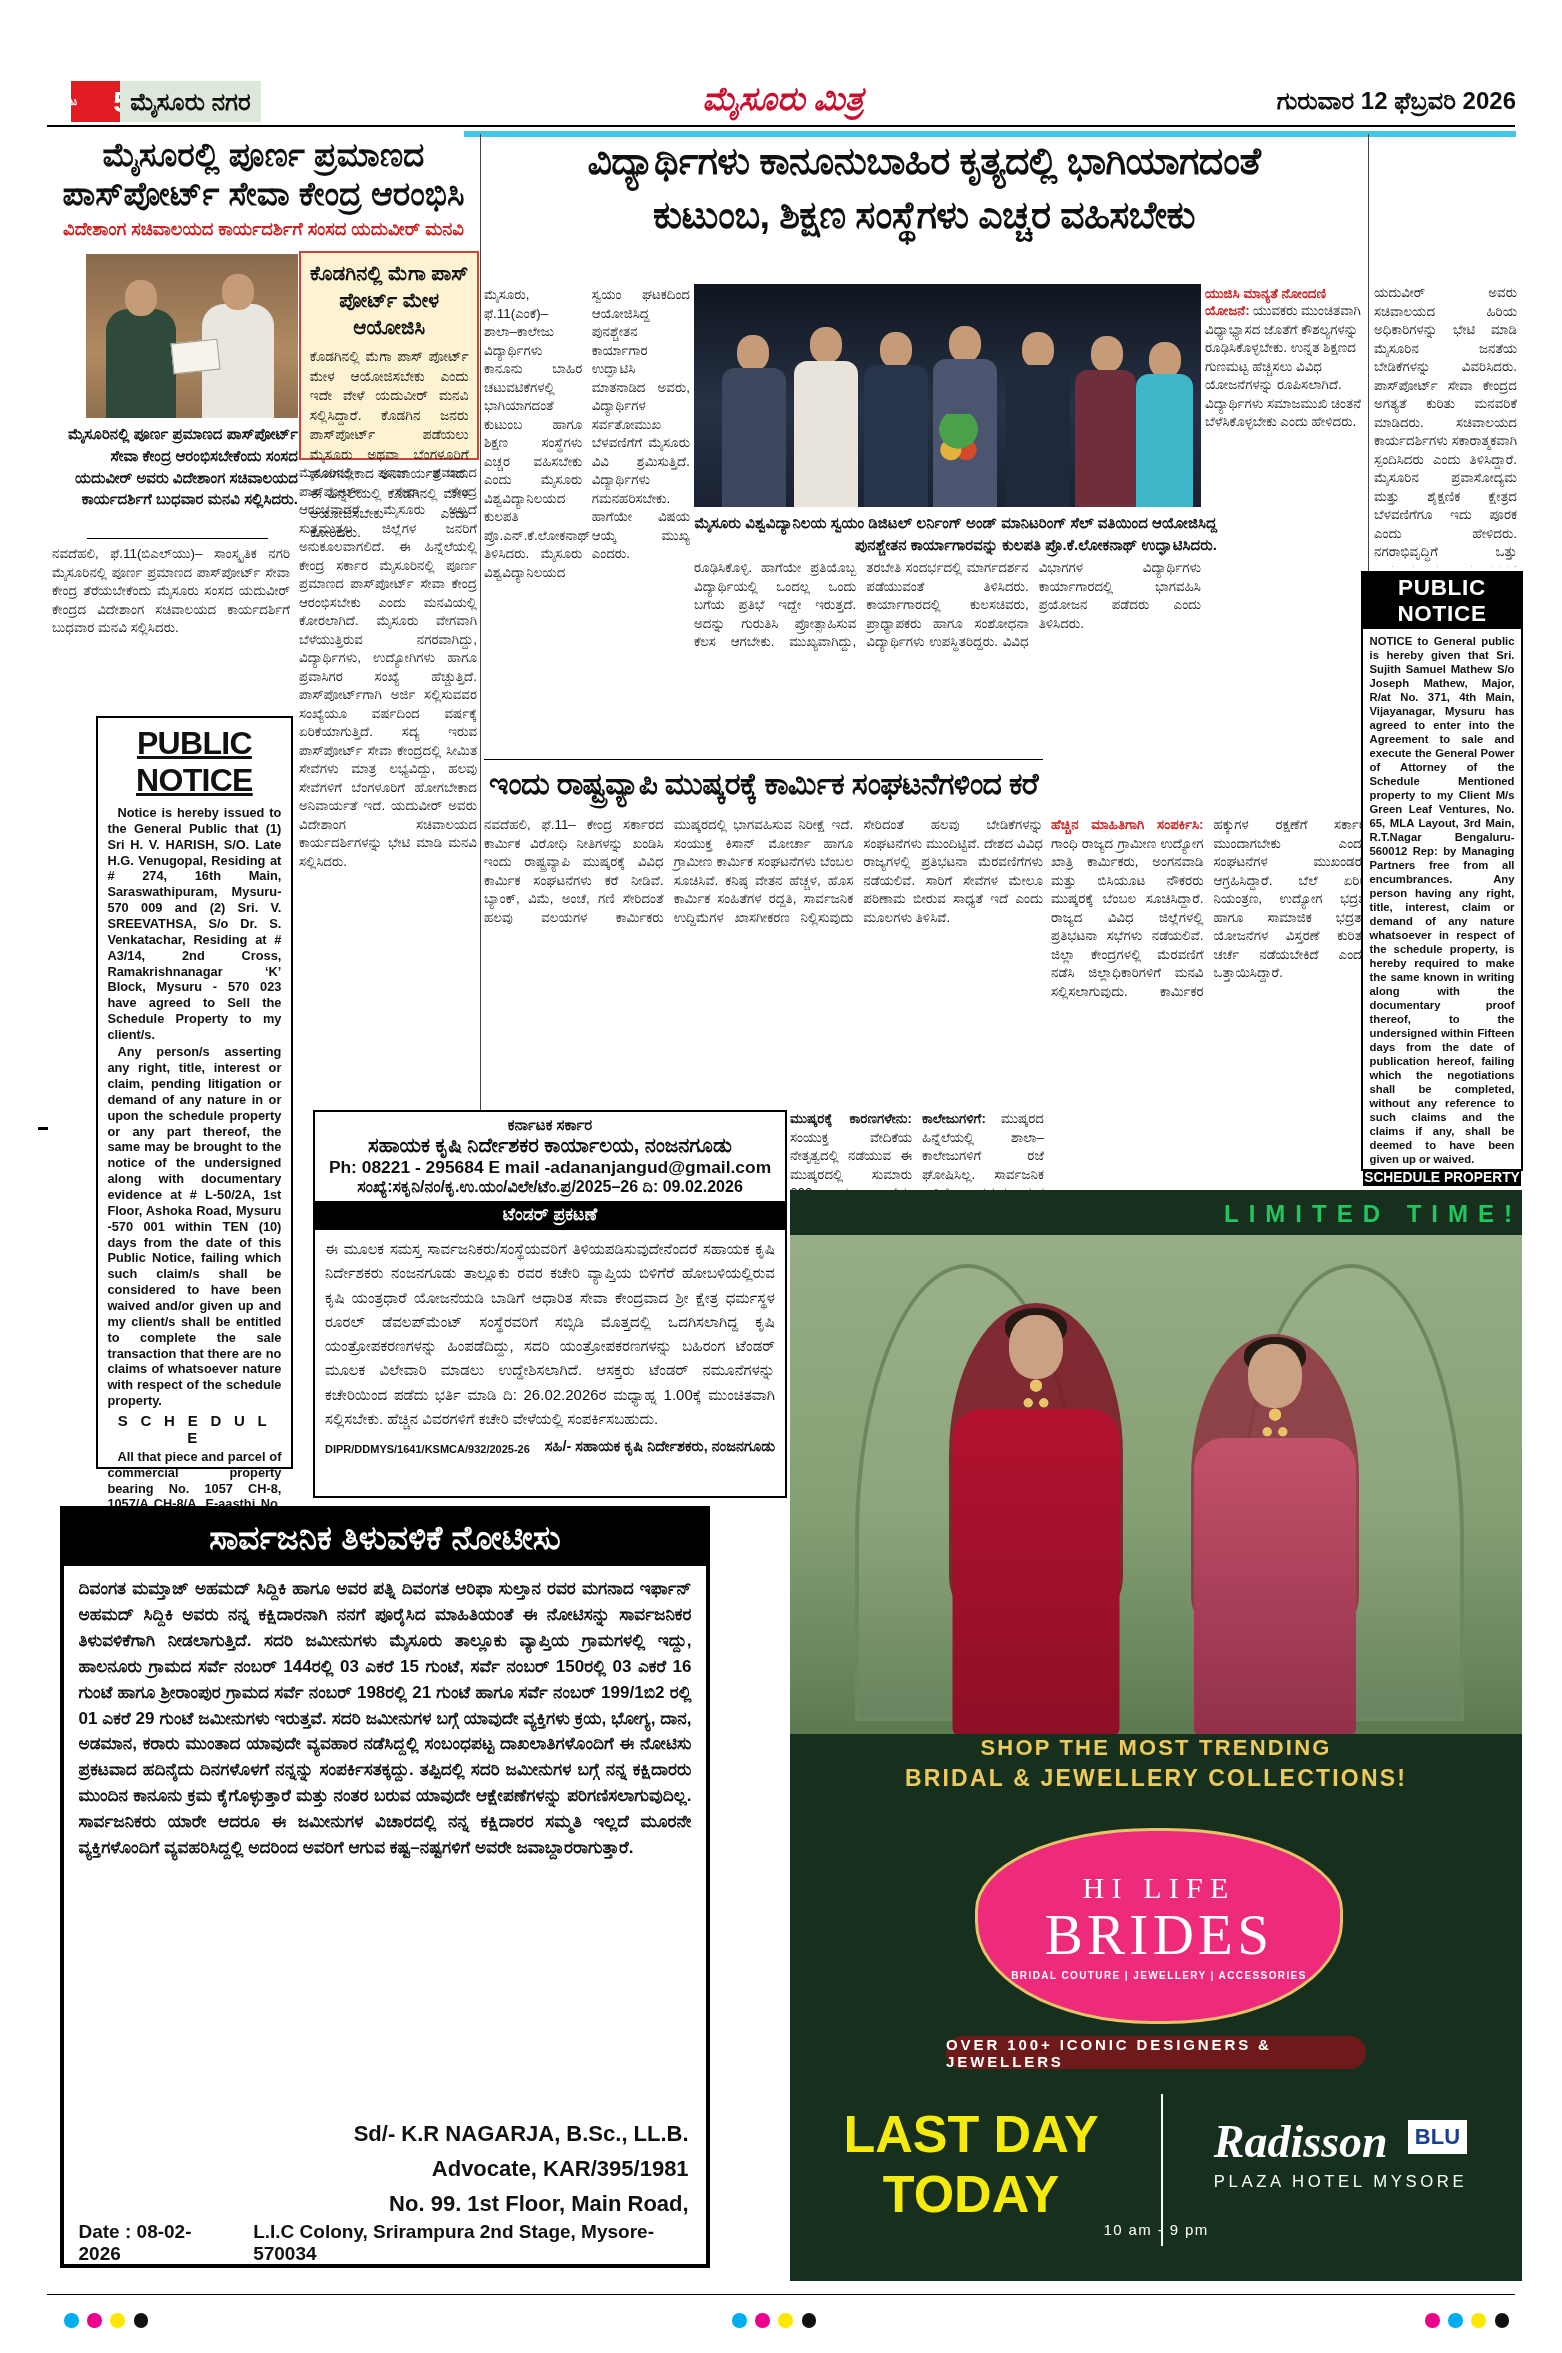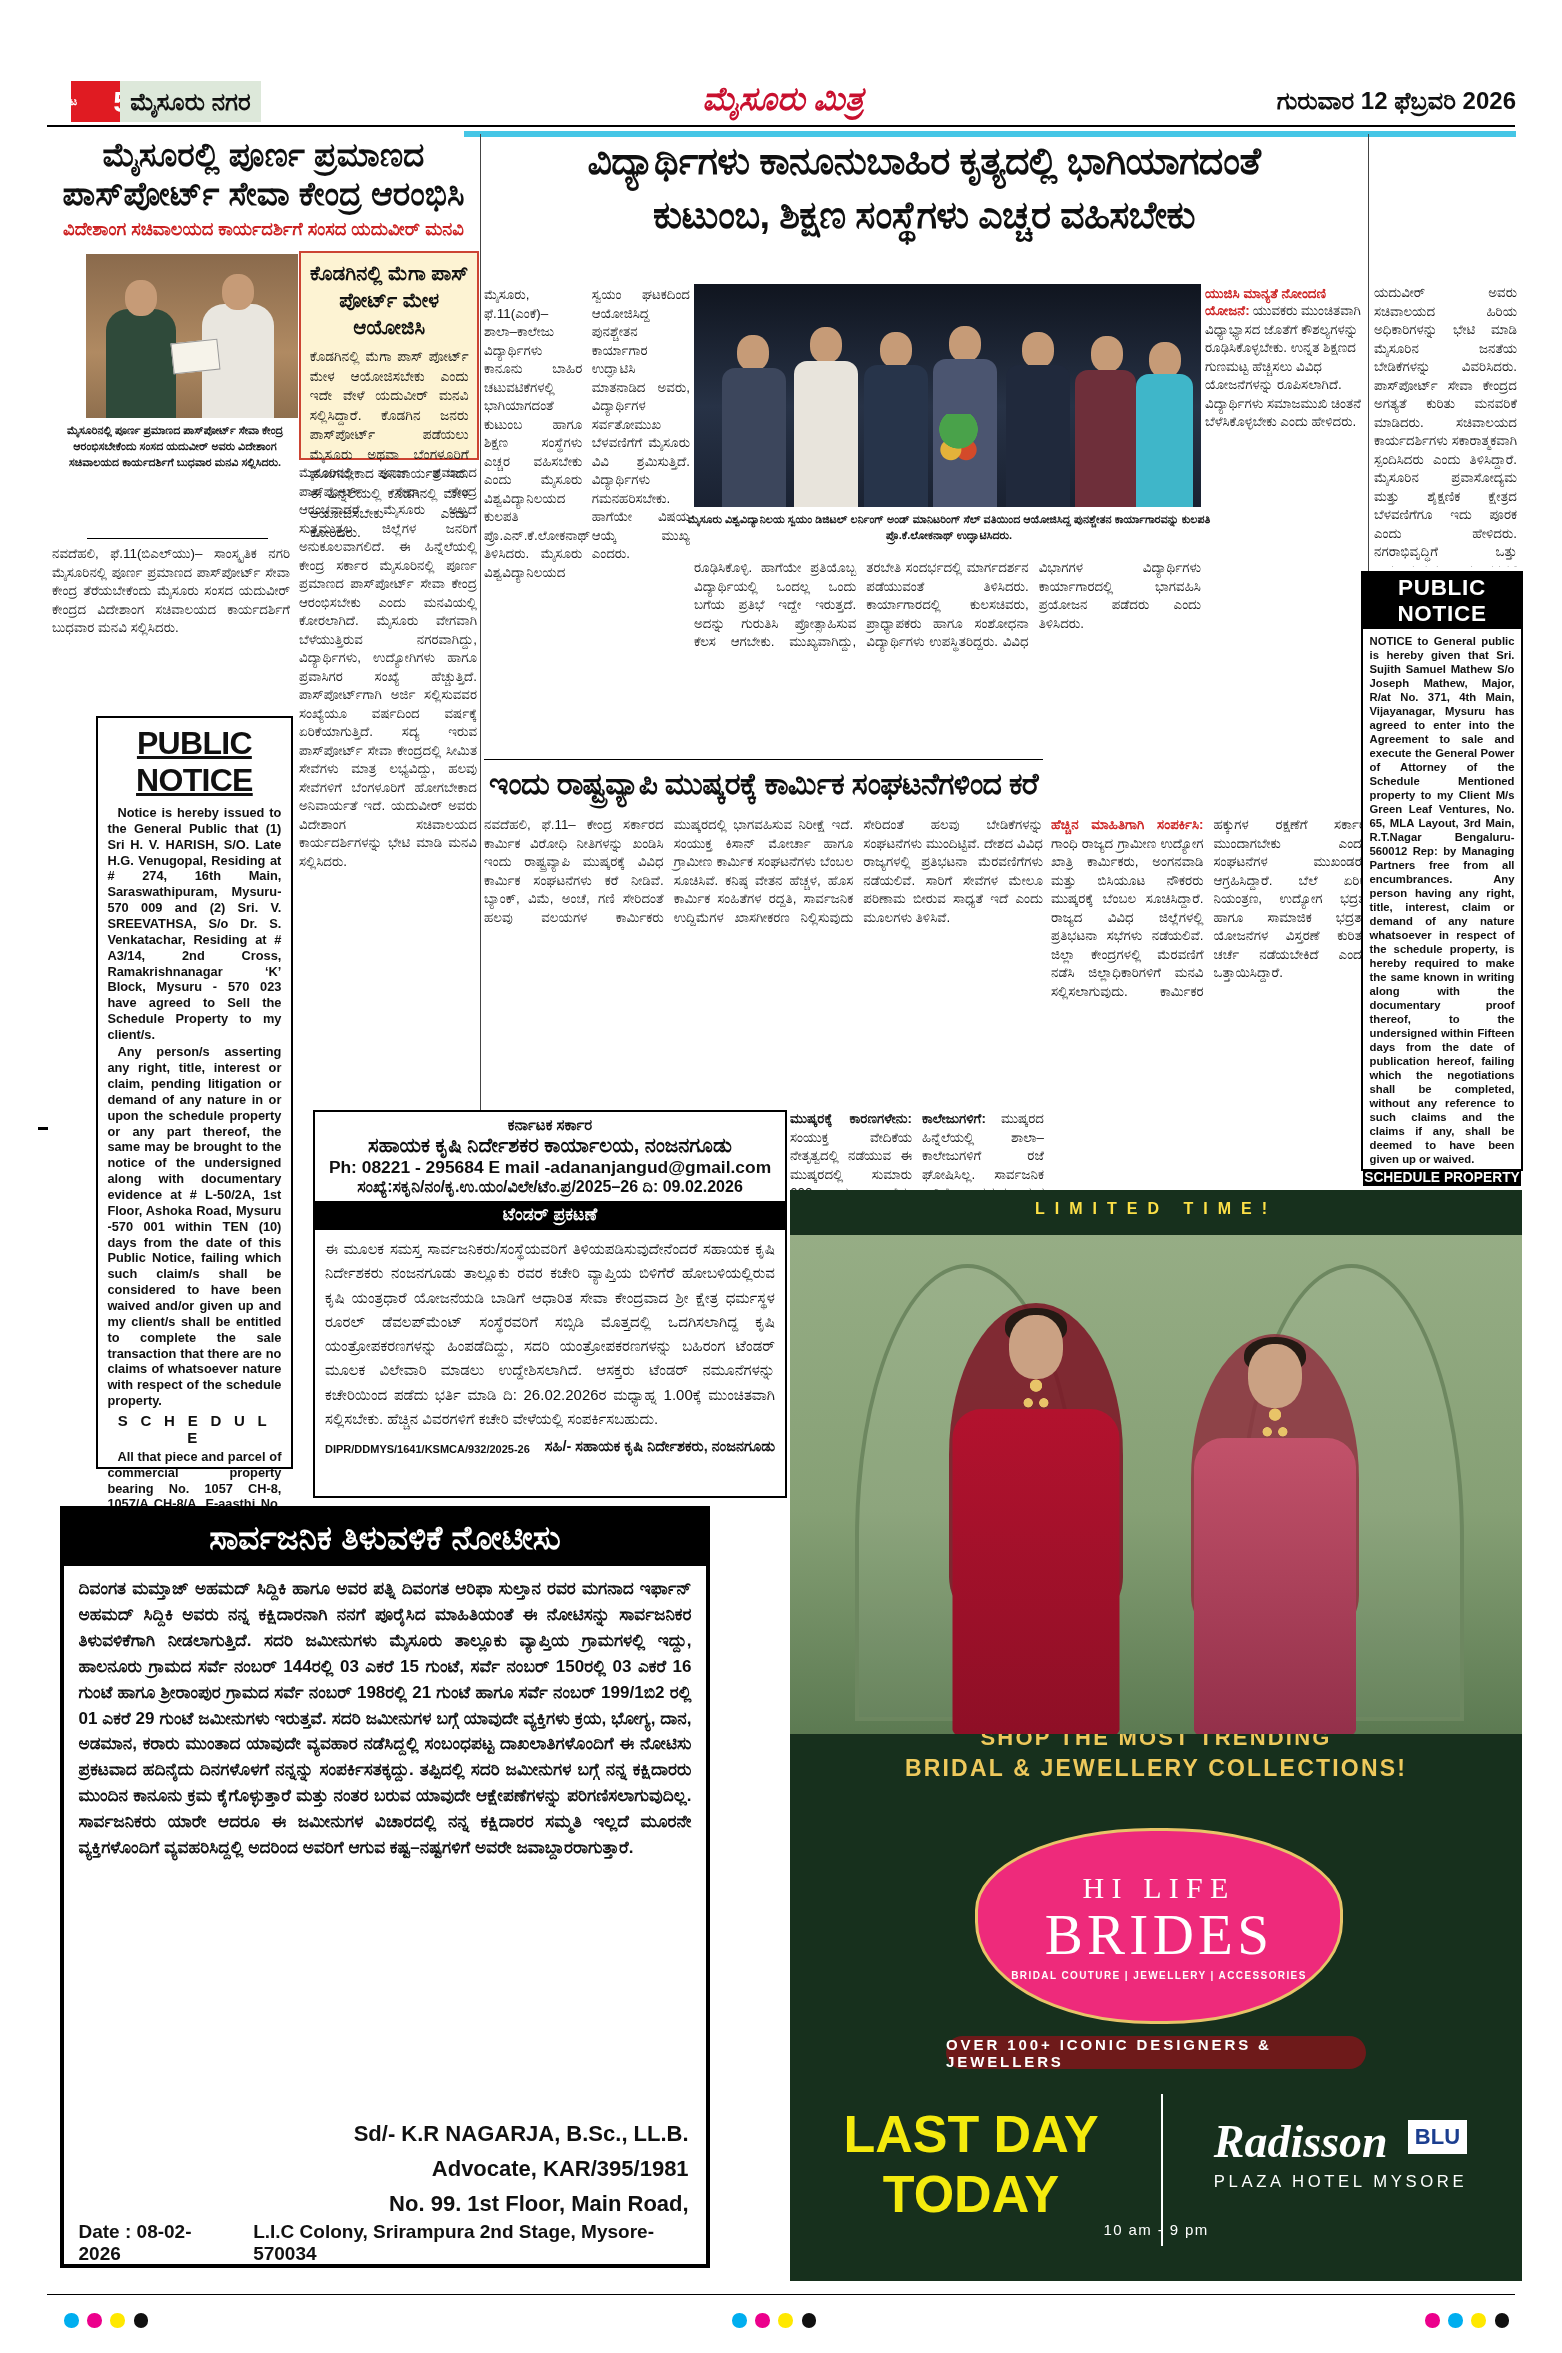--- a/index.html
+++ b/index.html
@@ -17,21 +17,21 @@
   .masthead{color:#c8102e;font-weight:bold;font-size:33px;font-family:"Liberation Serif",serif;font-style:italic;}
   .dateline{font-weight:bold;font-size:24px;text-align:right;}
   
   .h-left{font-weight:bold;font-size:33px;line-height:1.18;text-align:center;}
   .sub-red{color:#cc2222;font-weight:bold;font-size:18px;text-align:center;}
   .h-main{font-weight:bold;font-size:38px;line-height:1.42;text-align:center;letter-spacing:-0.7px;}
   .bullets{display:flex;gap:19px;justify-content:center;font-weight:bold;font-size:16.3px;}
   .bullets .dot{width:11.6px;height:11.6px;border-radius:50%;background:#e01b22;display:inline-block;margin-right:5.8px;flex:none;margin-top:4.3px;}
   .bullets .b-item{display:flex;}
   .h-strike{font-weight:bold;font-size:30px;text-align:center;letter-spacing:-0.7px;}
-  .caption{font-weight:bold;font-size:11px;line-height:1.45;text-align:center;}
+  .caption{font-weight:bold;font-size:15px;line-height:1.45;text-align:right;}
   .accent-red{color:#cc2222;font-weight:bold;}
   
   .kodagu{background:#fdf3d3;border:2.2px solid #cc4433;padding:7.2px 8.7px;}
   .kodagu .t{font-weight:bold;font-size:20px;line-height:1.35;text-align:center;}
   .kodagu .b{font-size:13.8px;line-height:1.42;text-align:justify;margin-top:5.8px;}
   .pnl{border:2.9px solid #000;padding:7.2px 9.4px;background:#fff;}
   .pnl .title{font-size:32px;font-weight:bold;text-align:center;text-decoration:underline;letter-spacing:-0.7px;margin-bottom:5.8px;}
   .pnl p{margin:0 0 1.4px 0;font-size:12.8px;line-height:1.24;font-weight:bold;text-align:justify;text-indent:10px;}
   .pnl .sched{text-align:center;font-weight:bold;font-size:15px;letter-spacing:4.3px;margin:2.9px 0;}
   .pnl .row{display:flex;justify-content:space-between;font-weight:bold;font-size:12.8px;margin-top:2.9px;}
@@ -53,21 +53,21 @@
   .tender .foot{display:flex;justify-content:space-between;align-items:flex-end;padding:0 10px 5.8px 10px;font-weight:bold;}
   .tender .dipr{font-size:11px;}
   .tender .sd{font-size:14.5px;text-align:right;}
   .bignote{border:4.3px solid #000;background:#fff;}
   .bignote .hd{background:#000;color:#fff;text-align:center;font-weight:bold;font-size:33px;padding:8.7px 0;}
   .bignote .bd{padding:10px 14.5px 0 14.5px;font-size:17px;line-height:1.52;text-align:justify;font-weight:bold;overflow:hidden;}
   .bignote .sig{text-align:right;font-weight:bold;font-size:22px;line-height:1.4;padding:4.3px 17.4px 0 0;}
   .bignote .last{display:flex;gap:29px;font-weight:bold;font-size:19px;padding:1.4px 17.4px 7.2px 14.5px;}
   
   .ad{background:#17301d;overflow:hidden;}
-  .ad .limited{color:#fde047;letter-spacing:10px;font-size:16px;text-align:center;font-weight:bold;}
+  .ad .limited{color:#22c55e;letter-spacing:10px;font-size:24px;text-align:right;font-weight:bold;}
   .brides-photo{position:absolute;background:linear-gradient(180deg,#96ad85 0%,#86a075 55%,#5c7a52 100%);overflow:hidden;}
   .arch{position:absolute;border:4.3px solid #6d8760;border-radius:50% 50% 0 0/60% 60% 0 0;background:rgba(255,255,255,0.06);}
   .fig{position:absolute;}
   .fig .head{position:absolute;left:50%;transform:translateX(-50%);width:54px;height:64px;background:#caa183;border-radius:46%;top:0;}
   .fig .hair{position:absolute;left:50%;transform:translateX(-50%);width:62px;height:36px;background:#241a14;border-radius:50% 50% 40% 40%;top:-7.2px;}
   .fig .veil{position:absolute;border-radius:50% 50% 10% 10%;}
   .fig .body{position:absolute;left:50%;transform:translateX(-50%);border-radius:29px 29px 5.8px 5.8px;}
   .fig .jewel{position:absolute;left:50%;transform:translateX(-50%);width:39px;height:43px;top:62px;background:
      radial-gradient(circle at 50% 20%,#e8c468 5.8px,transparent 6.5px),
      radial-gradient(circle at 30% 60%,#e8c468 4.3px,transparent 5px),

